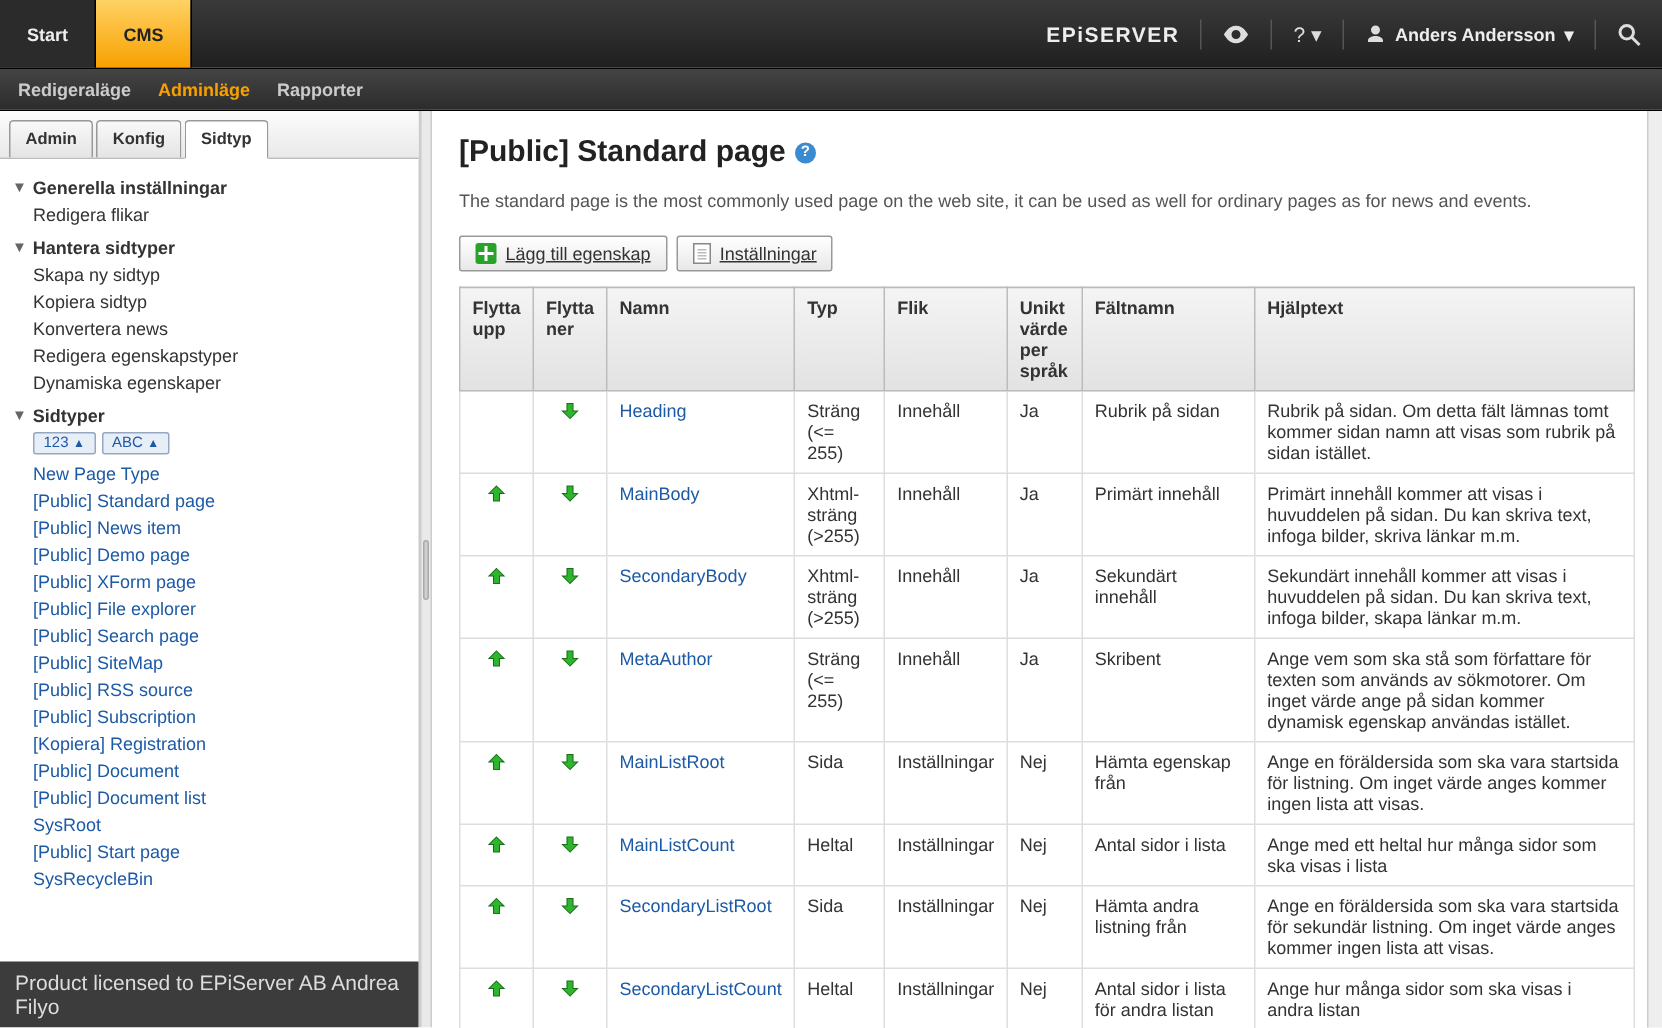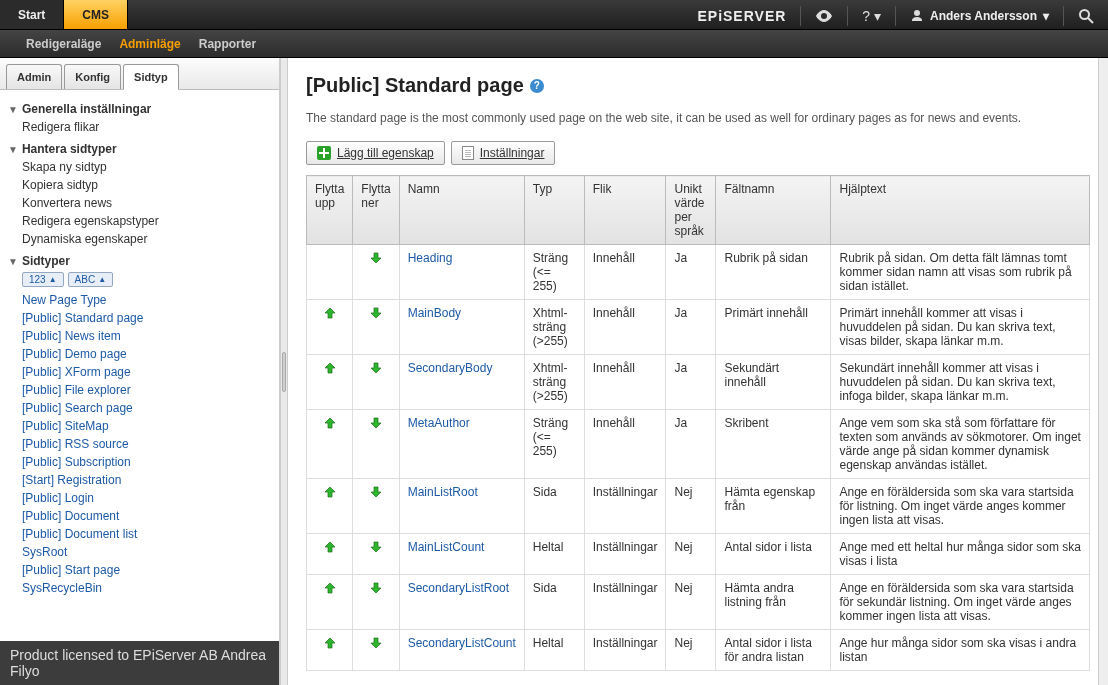--- a/index.html
+++ b/index.html
@@ -1,33 +1,33 @@
 <!DOCTYPE html>
 <html><head>
 <meta charset="utf-8">
 <style>
   * { box-sizing: border-box; }
   html, body { margin:0; padding:0; height:100%; font-family: Verdana, Arial, sans-serif; font-size:12px; color:#333; }
   body { display:flex; flex-direction:column; background:#fff; }
 
   
-  .topbar { height:30px; background: linear-gradient(#3a3a3a,#1f1f1f); border-bottom:1px solid #000; display:flex; align-items:stretch; color:#eee;justify-content:center; }
+  .topbar { height:46px; background: linear-gradient(#3a3a3a,#1f1f1f); border-bottom:1px solid #000; display:flex; align-items:stretch; color:#eee;justify-content:center; }
   .topbar .tabs { display:flex; }
   .topbar .tab { padding:0 18px; display:flex; align-items:center; font-weight:bold; cursor:pointer; border-right:1px solid #000; }
   .topbar .tab.start { background: #2b2b2b; color:#eee; }
   .topbar .tab.active { background: linear-gradient(#ffd264,#f8a000); color:#222; }
   .topbar .spacer { flex:1; }
   .topbar .right { display:flex; align-items:center; gap:14px; padding:16px 14px; }
   .topbar .brand { font-family: Arial, sans-serif; font-weight:bold; letter-spacing:1px; font-size:14px; cursor:default; }
   .topbar .iconbtn { display:flex; align-items:center; gap:4px; cursor:pointer; color:#ddd; font-size:14px; }
   .topbar .user { display:flex; align-items:center; gap:6px; cursor:pointer; font-weight:bold; font-size:12px; color:#eee; }
   .topbar .sep { width:1px; background:#555; height:20px; }
 
   
-  .secondbar { height:28px; background:linear-gradient(#444,#2c2c2c); border-bottom:1px solid #000; display:flex; align-items:center; padding:0 26px; gap:18px; }
+  .secondbar { height:28px; background:linear-gradient(#444,#2c2c2c); border-bottom:1px solid #000; display:flex; align-items:center; padding:0 12px; gap:18px; }
   .secondbar .link { color:#ccc; cursor:pointer; font-size:12px; font-weight:bold;}
   .secondbar .link.active { color:#f8a000; }
 
   
   .main { flex:1; display:flex; min-height:0; }
 
   
   .leftwrap { width:280px; display:flex; flex-direction:column; border-right:1px solid #ccc; background:#fff; position:relative;}
   .lefttabs { height:32px; background:linear-gradient(#fcfcfc,#e9e9e9); display:flex; align-items:flex-end; padding:0 6px; border-bottom:1px solid #bbb; }
   .lefttab { padding:6px 10px; border:1px solid #999; border-bottom:none; margin-right:2px; background:linear-gradient(#f9f9f9,#e4e4e4); font-weight:bold; cursor:pointer; font-size:11px; border-radius:3px 3px 0 0;margin-top:42px;}
@@ -57,21 +57,21 @@
   .actionrow { display:flex; gap:6px; margin-bottom:10px;text-decoration:underline;}
   .btn { border:1px solid #999; background:linear-gradient(#fff,#e8e8e8); padding:4px 10px; border-radius:2px; display:flex; align-items:center; gap:6px; cursor:pointer; font-size:12px;}
   .addicon { width:14px; height:14px; background:#28a228; position:relative; border-radius:2px;}
   .addicon:before, .addicon:after { content:""; position:absolute; background:#fff; }
   .addicon:before { left:6px; top:2px; width:2px; height:10px;}
   .addicon:after { top:6px; left:2px; height:2px; width:10px;}
   .docicon { width:12px; height:14px; border:1px solid #888; background:#fff; position:relative;}
   .docicon:before { content:""; position:absolute; top:3px; left:2px; right:2px; height:1px; background:#bbb; box-shadow:0 2px 0 #bbb, 0 4px 0 #bbb, 0 6px 0 #bbb;}
 
   table.props { width:100%; border-collapse:collapse; }
-  table.props th { background:linear-gradient(#f4f4f4,#e2e2e2); border:1px solid #bbb; text-align:left; padding:6px 8px; font-weight:normal; vertical-align:top;}
+  table.props th { background:linear-gradient(#f4f4f4,#e2e2e2); border:1px solid #bbb; text-align:left; padding:6px 8px; font-weight:bold; vertical-align:top;}
   table.props td { border:1px solid #ddd; padding:6px 8px; vertical-align:top; }
   .namelink { color:#1d5aa6; cursor:pointer;}
   .arrowbtn svg { width:14px; height:14px; display:block;}
   .arrowbtn { cursor:pointer; display:inline-block;}
 
   .rightrail { position:absolute; right:0; top:0; bottom:0; width:10px; background:#eee; border-left:1px solid #ccc;}
 </style>
 </head>
 <body>
 
@@ -155,22 +155,21 @@
         <div class="sidelink blue">New Page Type</div>
         <div class="sidelink blue">[Public] Standard page</div>
         <div class="sidelink blue">[Public] News item</div>
         <div class="sidelink blue">[Public] Demo page</div>
         <div class="sidelink blue">[Public] XForm page</div>
         <div class="sidelink blue">[Public] File explorer</div>
         <div class="sidelink blue">[Public] Search page</div>
         <div class="sidelink blue">[Public] SiteMap</div>
         <div class="sidelink blue">[Public] RSS source</div>
         <div class="sidelink blue">[Public] Subscription</div>
-        <div class="sidelink blue">[Start] Registration</div>
-        <div class="sidelink blue">[Public] Login</div>
+        <div class="sidelink blue">[Kopiera] Registration</div>
         <div class="sidelink blue">[Public] Document</div>
         <div class="sidelink blue">[Public] Document list</div>
         <div class="sidelink blue">SysRoot</div>
         <div class="sidelink blue">[Public] Start page</div>
         <div class="sidelink blue">SysRecycleBin</div>
       </div>
     <div class="licensebar">Product licensed to EPiServer AB Andrea Filyo</div>
   </div>
 
   <div class="splitter">
@@ -226,21 +225,21 @@
                   <path d="M7 2l5 5H9v5H5V7H2z" fill="#2db52d" stroke="#1a6e1a" stroke-width="0.7"></path>
                 </svg></span></td>
             <td style="text-align: center;"><span class="arrowbtn"><svg viewBox="0 0 14 14">
                   <path d="M7 12L2 7h3V2h4v5h3z" fill="#2db52d" stroke="#1a6e1a" stroke-width="0.7"></path>
                 </svg></span></td>
             <td><span class="namelink">MainBody</span></td>
             <td>Xhtml-sträng (&gt;255)</td>
             <td>Innehåll</td>
             <td>Ja</td>
             <td>Primärt innehåll</td>
-            <td>Primärt innehåll kommer att visas i huvuddelen på sidan. Du kan skriva text, visas bilder, skapa länkar m.m.</td>
+            <td>Primärt innehåll kommer att visas i huvuddelen på sidan. Du kan skriva text, infoga bilder, skriva länkar m.m.</td>
           </tr>
           <tr>
             <td style="text-align: center;"><span class="arrowbtn"><svg viewBox="0 0 14 14">
                   <path d="M7 2l5 5H9v5H5V7H2z" fill="#2db52d" stroke="#1a6e1a" stroke-width="0.7"></path>
                 </svg></span></td>
             <td style="text-align: center;"><span class="arrowbtn"><svg viewBox="0 0 14 14">
                   <path d="M7 12L2 7h3V2h4v5h3z" fill="#2db52d" stroke="#1a6e1a" stroke-width="0.7"></path>
                 </svg></span></td>
             <td><span class="namelink">SecondaryBody</span></td>
             <td>Xhtml-sträng (&gt;255)</td>

